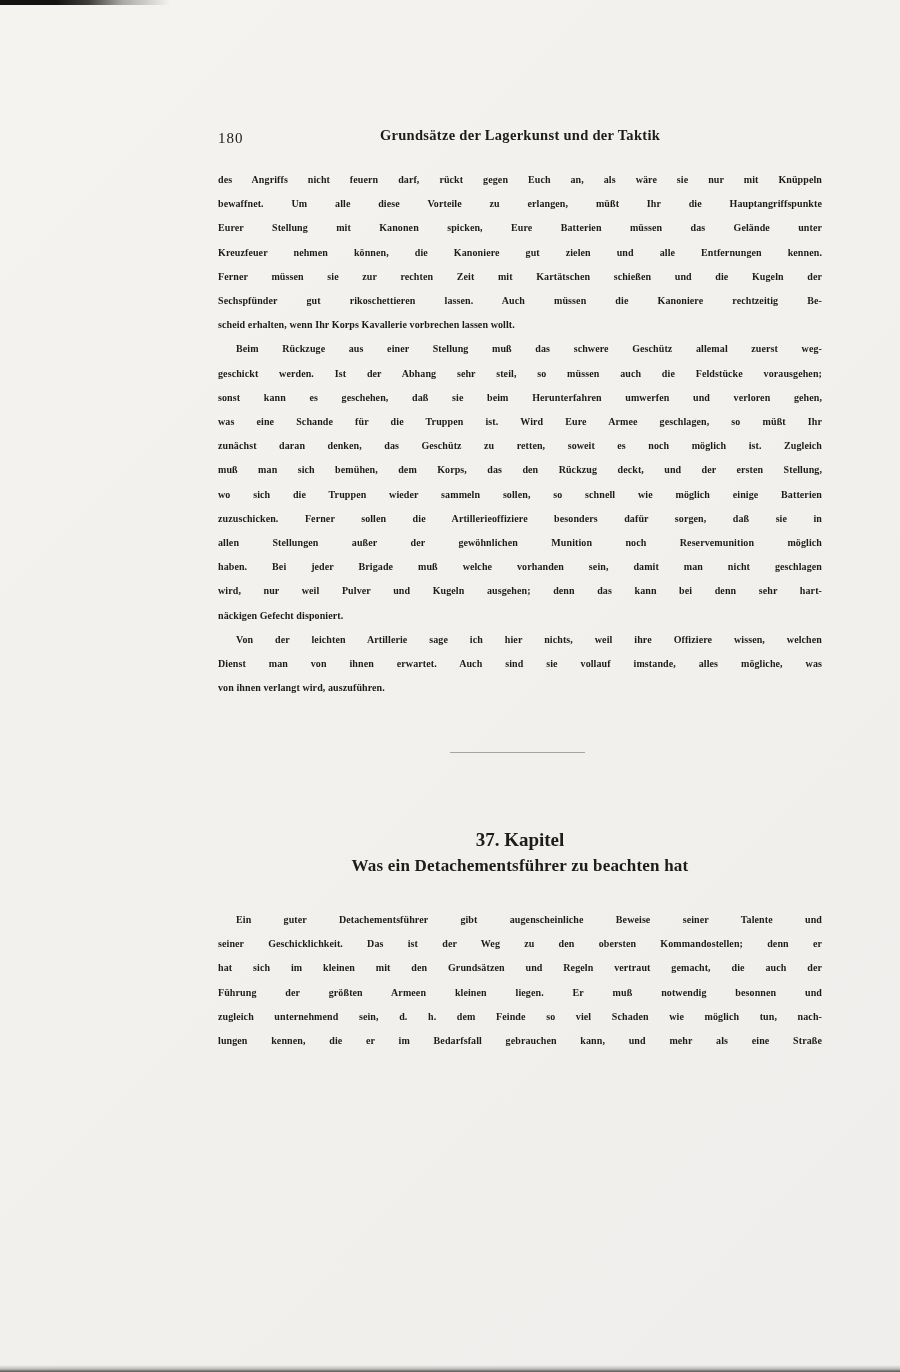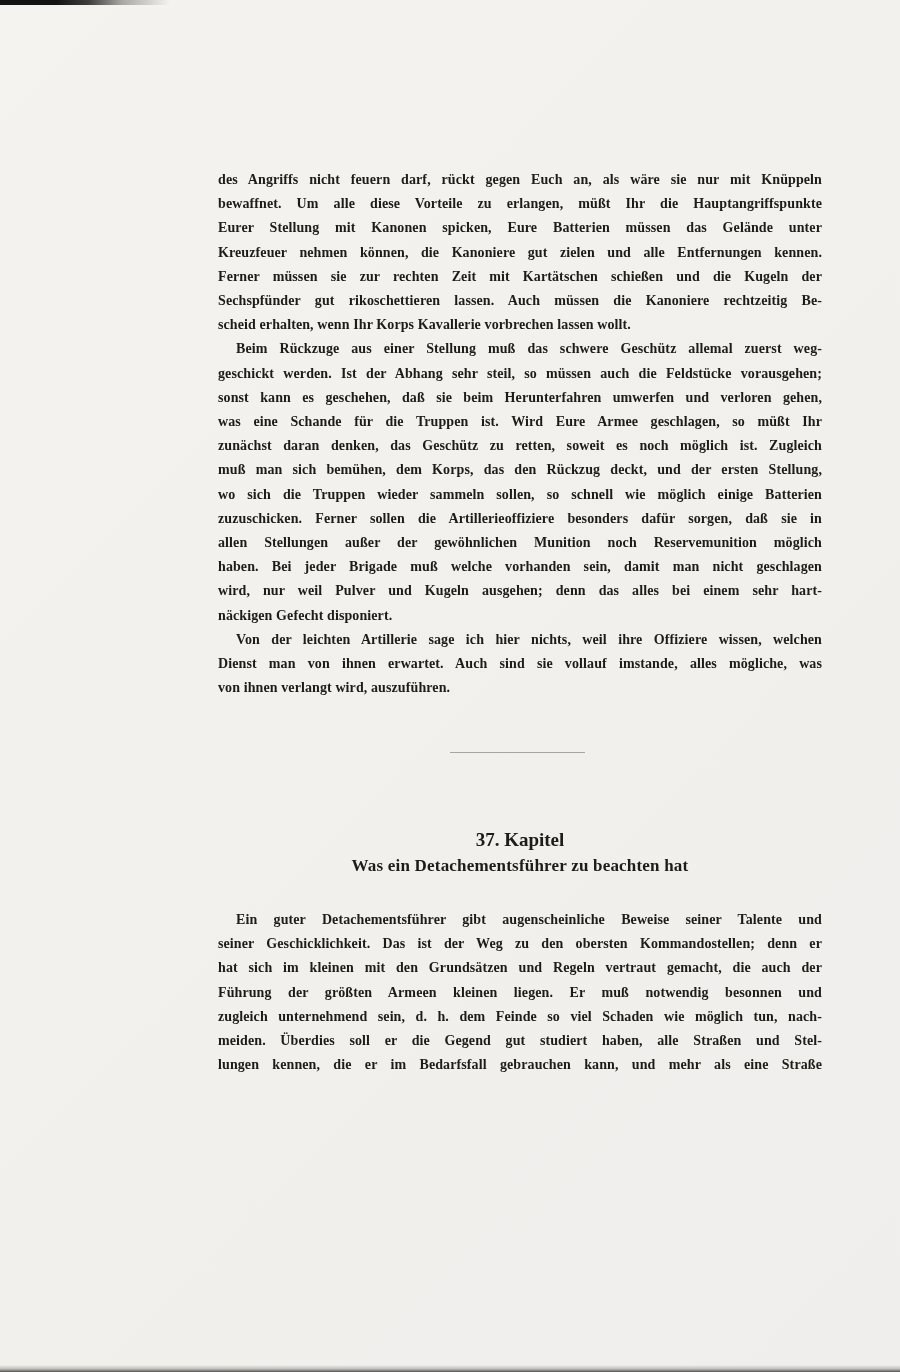--- a/index.html
+++ b/index.html
@@ -31,21 +31,21 @@
     font-size: 14.5px; font-weight: 700; letter-spacing: 0.3px;
   }
   .page-number {
     position: absolute; left: 0; top: 3px;
     font-size: 15px; font-weight: 400; letter-spacing: 1px;
   }
   .header-title { text-align: center; }
   
   .text-block {
     position: absolute; left: 218px; width: 604px;
-    font-size: 14px; font-weight: 700; line-height: 24.2px;
+    font-size: 10px; font-weight: 700; line-height: 24.2px;
     letter-spacing: 0.1px;
   }
   .block-a { top: 168px; }
   .block-b { top: 908px; }
   .line { text-align: justify; text-align-last: justify; white-space: normal; }
   .line.flush { text-align-last: left; }
   .line.indent { text-indent: 18px; }
   .divider {
     position: absolute; top: 752px; left: 450px; width: 135px; height: 0;
     border-top: 1px solid #a7a5a1;
@@ -59,57 +59,60 @@
     text-align: center; font-size: 17px; font-weight: 700; letter-spacing: 0.2px;
   }
 </style>
 </head>
 <body>
 
 <div class="page">
 
   <div class="scan-top"></div>
 
+  <div class="running-header">
+    <span class="page-number">180</span>
+    <div class="header-title">Grundsätze der Lagerkunst und der Taktik</div>
+  </div>
 
   <div class="text-block block-a">
       <div class="line">des Angriffs nicht feuern darf, rückt gegen Euch an, als wäre sie nur mit Knüppeln</div>
       <div class="line">bewaffnet. Um alle diese Vorteile zu erlangen, müßt Ihr die Hauptangriffspunkte</div>
       <div class="line">Eurer Stellung mit Kanonen spicken, Eure Batterien müssen das Gelände unter</div>
       <div class="line">Kreuzfeuer nehmen können, die Kanoniere gut zielen und alle Entfernungen kennen.</div>
       <div class="line">Ferner müssen sie zur rechten Zeit mit Kartätschen schießen und die Kugeln der</div>
       <div class="line">Sechspfünder gut rikoschettieren lassen. Auch müssen die Kanoniere rechtzeitig Be-</div>
       <div class="line flush">scheid erhalten, wenn Ihr Korps Kavallerie vorbrechen lassen wollt.</div>
       <div class="line indent">Beim Rückzuge aus einer Stellung muß das schwere Geschütz allemal zuerst weg-</div>
       <div class="line">geschickt werden. Ist der Abhang sehr steil, so müssen auch die Feldstücke vorausgehen;</div>
       <div class="line">sonst kann es geschehen, daß sie beim Herunterfahren umwerfen und verloren gehen,</div>
       <div class="line">was eine Schande für die Truppen ist. Wird Eure Armee geschlagen, so müßt Ihr</div>
       <div class="line">zunächst daran denken, das Geschütz zu retten, soweit es noch möglich ist. Zugleich</div>
       <div class="line">muß man sich bemühen, dem Korps, das den Rückzug deckt, und der ersten Stellung,</div>
       <div class="line">wo sich die Truppen wieder sammeln sollen, so schnell wie möglich einige Batterien</div>
       <div class="line">zuzuschicken. Ferner sollen die Artillerieoffiziere besonders dafür sorgen, daß sie in</div>
       <div class="line">allen Stellungen außer der gewöhnlichen Munition noch Reservemunition möglich</div>
       <div class="line">haben. Bei jeder Brigade muß welche vorhanden sein, damit man nicht geschlagen</div>
-      <div class="line">wird, nur weil Pulver und Kugeln ausgehen; denn das alles bei einem sehr hart-</div>
+      <div class="line">wird, nur weil Pulver und Kugeln ausgehen; denn das kann bei denn sehr hart-</div>
       <div class="line flush">näckigen Gefecht disponiert.</div>
       <div class="line indent">Von der leichten Artillerie sage ich hier nichts, weil ihre Offiziere wissen, welchen</div>
       <div class="line">Dienst man von ihnen erwartet. Auch sind sie vollauf imstande, alles mögliche, was</div>
       <div class="line flush">von ihnen verlangt wird, auszuführen.</div>
     </div>
 
   <div class="divider"></div>
 
   <div class="chapter-kicker">37. Kapitel</div>
 
   <div class="chapter-title">Was ein Detachementsführer zu beachten hat</div>
 
   <div class="text-block block-b">
       <div class="line indent">Ein guter Detachementsführer gibt augenscheinliche Beweise seiner Talente und</div>
       <div class="line">seiner Geschicklichkeit. Das ist der Weg zu den obersten Kommandostellen; denn er</div>
       <div class="line">hat sich im kleinen mit den Grundsätzen und Regeln vertraut gemacht, die auch der</div>
       <div class="line">Führung der größten Armeen kleinen liegen. Er muß notwendig besonnen und</div>
       <div class="line">zugleich unternehmend sein, d. h. dem Feinde so viel Schaden wie möglich tun, nach-</div>
-      <div class="line">meiden. Überdies soll er die Gegend gut studiert haben, alle Straßen und Stel-</div>
       <div class="line">lungen kennen, die er im Bedarfsfall gebrauchen kann, und mehr als eine Straße</div>
     </div>
 
   <div class="scan-bottom"></div>
 
 </div>
 
 </body></html>

